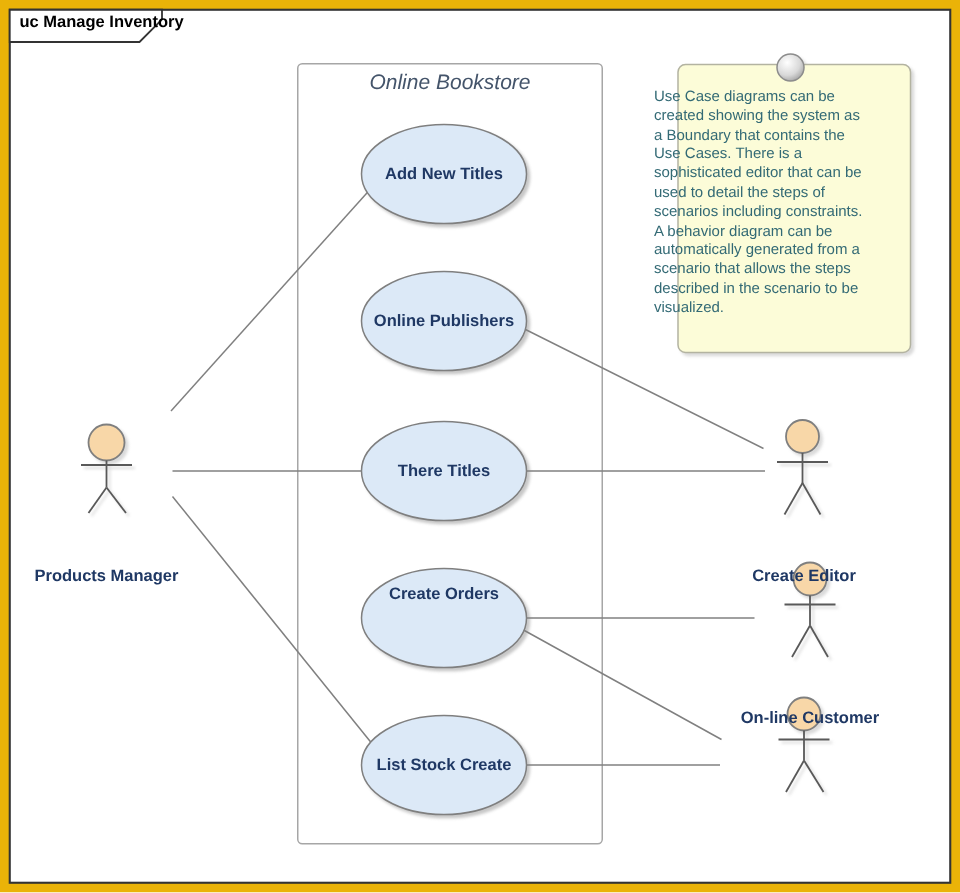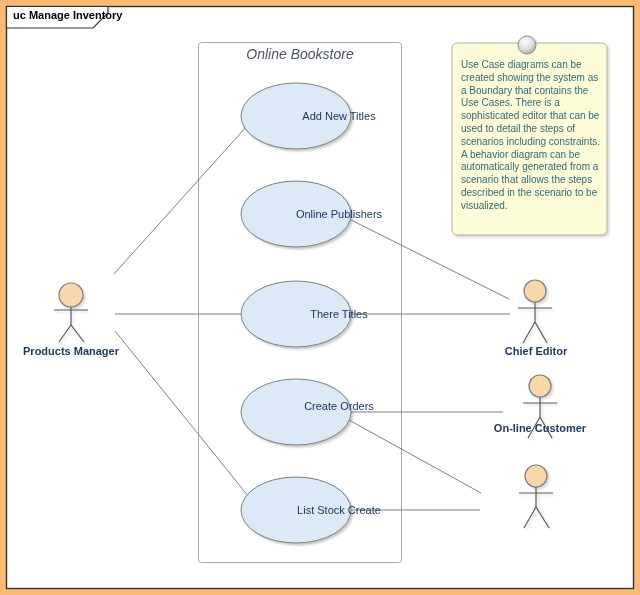--- a/index.html
+++ b/index.html
@@ -1,27 +1,27 @@
 <!DOCTYPE html>
 <html><head>
 <meta charset="utf-8">
 <style>
   html,body{margin:0;padding:0;background:#fff;}
   .stage{
-    position:relative;width:640px;height:595px;background:#fdba74;overflow:hidden;
+    position:relative;width:640px;height:595px;background:#eab308;overflow:hidden;
     font-family:"Liberation Sans",sans-serif;
   }
   .stage svg{position:absolute;left:0;top:0;}
-  .lbl{position:absolute;color:#1F3864;font-size:11px;font-weight:bold;line-height:12px;white-space:nowrap;}
+  .lbl{position:absolute;color:#1F3864;font-size:11px;font-weight:bold;line-height:12px;white-space:nowrap;margin-top:33px;}
   .lbl.center{transform:translateX(-50%);}
-  .uc-lbl{position:absolute;width:110px;text-align:center;color:#1F3864;font-size:11px;font-weight:normal;line-height:12px;padding-left:43px;}
+  .uc-lbl{position:absolute;width:110px;text-align:center;color:#1F3864;font-size:11px;font-weight:bold;line-height:12px;}
   .frame-title{position:absolute;left:13px;top:9px;font-size:11px;font-weight:bold;color:#000;}
   .boundary-title{position:absolute;left:300px;top:46px;transform:translateX(-50%);font-size:14px;color:#44546A;white-space:nowrap;font-style:italic;}
   .note-text{
-    position:absolute;left:461px;top:59px;width:142px;
+    position:absolute;left:436px;top:59px;width:142px;
     font-size:10px;line-height:12.8px;color:#336A75;
   }
   .shadow{filter:drop-shadow(2px 2px 1px rgba(130,130,130,0.45));}
   .softshadow{filter:drop-shadow(2px 2px 1px rgba(150,150,150,0.35));}
 </style>
 </head>
 <body>
 
 <div class="stage">
   <svg width="640" height="595" viewBox="0 0 640 595">
@@ -95,21 +95,21 @@
       <line x1="536" y1="507" x2="549" y2="528"></line>
     </g>
   </svg>
 
   <div class="frame-title">uc Manage Inventory</div>
   <div class="boundary-title">Online Bookstore</div>
 
   <div class="uc-lbl" style="left:241px;top:110px;">Add New Titles</div>
   <div class="uc-lbl" style="left:241px;top:208px;">Online Publishers</div>
   <div class="uc-lbl" style="left:241px;top:308px;">There Titles</div>
-  <div class="uc-lbl" style="left:241px;top:400px;">Create Orders</div>
+  <div class="uc-lbl" style="left:241px;top:390px;">Create Orders</div>
   <div class="uc-lbl" style="left:241px;top:504px;">List Stock Create</div>
 
   <div class="lbl center" style="left:71px;top:345px;">Products Manager</div>
-  <div class="lbl center" style="left:536px;top:345px;">Chief Editor</div>
-  <div class="lbl center" style="left:540px;top:422px;">On-line Customer</div>
+  <div class="lbl center" style="left:536px;top:345px;">Create Editor</div>
+  <div class="lbl center" style="left:540px;top:440px;">On-line Customer</div>
 
   <div class="note-text">Use Case diagrams can be created showing the system as a Boundary that contains the Use Cases. There is a sophisticated editor that can be used to detail the steps of scenarios including constraints. A behavior diagram can be automatically generated from a scenario that allows the steps described in the scenario to be visualized.</div>
 </div>
 
 </body></html>

